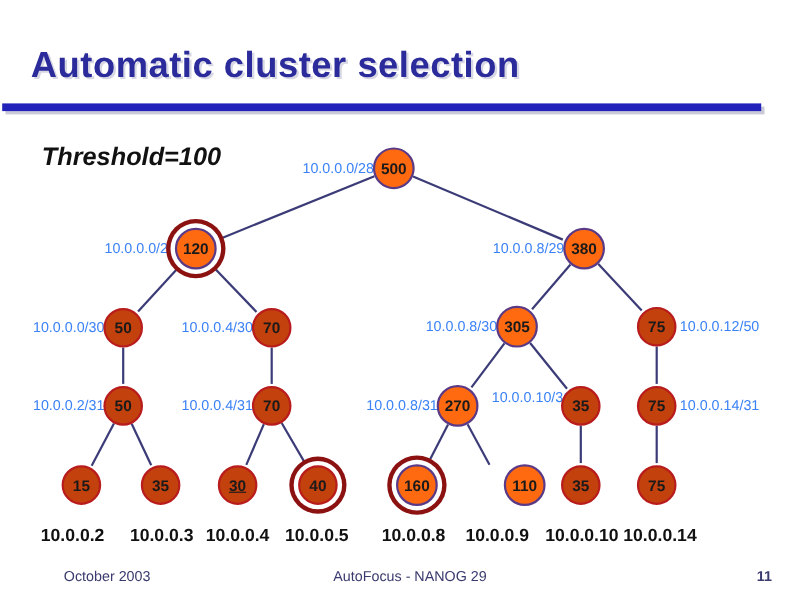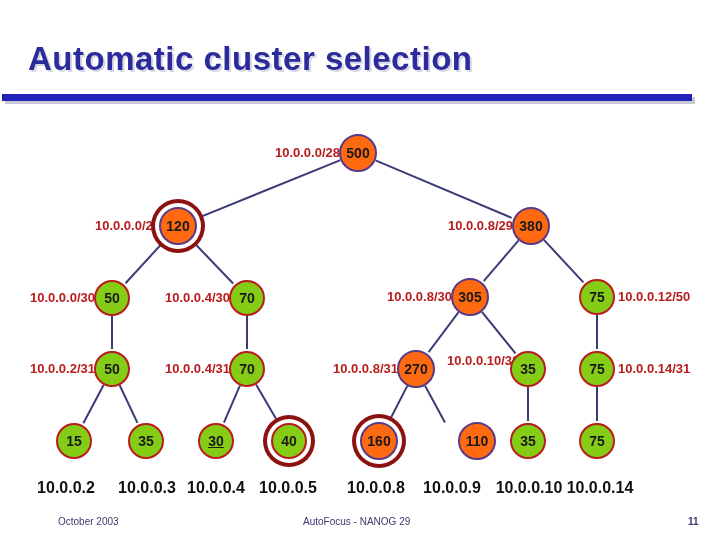--- a/index.html
+++ b/index.html
@@ -64,71 +64,72 @@
     display: flex;
     align-items: center;
     justify-content: center;
     font-size: 14px;
     font-weight: bold;
     color: #1a1a1a;
     border: 2px solid #b91c1c;
     z-index: 3;
   }
   .node.pale {
-    background: #84cc16;
+    background: #c2410c;
   }
   .node.hot {
     background: #ff6a11;
     border-color: #5a3a86;
   }
   .node.sel {
     box-shadow: 0 0 0 4px #ffffff, 0 0 0 8px #8c1111;
   }
   
   .nlabel {
     position: absolute;
     font-size: 13px;
-    font-weight: bold;
-    color: #b91c1c;
+    font-weight: normal;
+    color: #3b82f6;
     white-space: nowrap;
     z-index: 2;
   }
   .nlabel.right { text-align: left; }
   .nlabel.left  { text-align: right; }
   .nlabel.wrap  { white-space: normal; width: 60px; text-align: center; line-height: 1.05; }
   
   .leafcap {
     position: absolute;
     font-size: 16px;
     font-weight: bold;
     color: #111111;
     white-space: nowrap;
     text-align: center;
     z-index: 2;
   }
   
   .footer-text {
     position: absolute;
     top: 516px;
-    font-size: 10px;
+    font-size: 13px;
     color: #3a3a6e;
     white-space: nowrap;
   }
   #footer-date  { left: 58px; }
   #footer-event { left: 303px; }
   #footer-page  { left: 688px; font-weight: bold; }
 </style>
 </head>
 <body>
 
 <div id="slide">
 
   <div id="slide-title">Automatic cluster selection</div>
   <div id="title-rule"></div>
 
+  <div id="threshold-label">Threshold=100</div>
 
   <svg id="edges" viewBox="0 0 720 540">
       <line x1="340.39287453976783" y1="160.1406675477608" x2="197.46050708762502" y2="218.1076832366854" stroke="#3b3b78" stroke-width="2"></line>
       <line x1="375.505352778927" y1="160.38665175064548" x2="511.6519785075018" y2="217.8358059598129" stroke="#3b3b78" stroke-width="2"></line>
       <line x1="165.1612320581704" y1="240.00592866381407" x2="125.51449257034693" y2="283.2569171959852" stroke="#3b3b78" stroke-width="2"></line>
       <line x1="191.14620190147667" y1="239.71777589719306" x2="233.1618927352877" y2="283.56023589769154" stroke="#3b3b78" stroke-width="2"></line>
       <line x1="518.6182562545295" y1="240.41153780210502" x2="483.6850851923621" y2="281.07145821872604" stroke="#3b3b78" stroke-width="2"></line>
       <line x1="543.936086861994" y1="239.91609344244807" x2="583.383066461059" y2="282.35148058689674" stroke="#3b3b78" stroke-width="2"></line>
       <line x1="112" y1="316" x2="112" y2="349" stroke="#3b3b78" stroke-width="2"></line>
       <line x1="247" y1="316" x2="247" y2="349" stroke="#3b3b78" stroke-width="2"></line>

